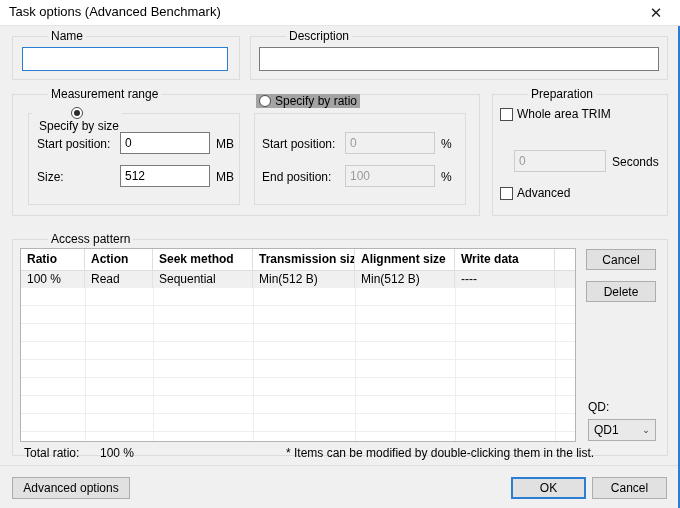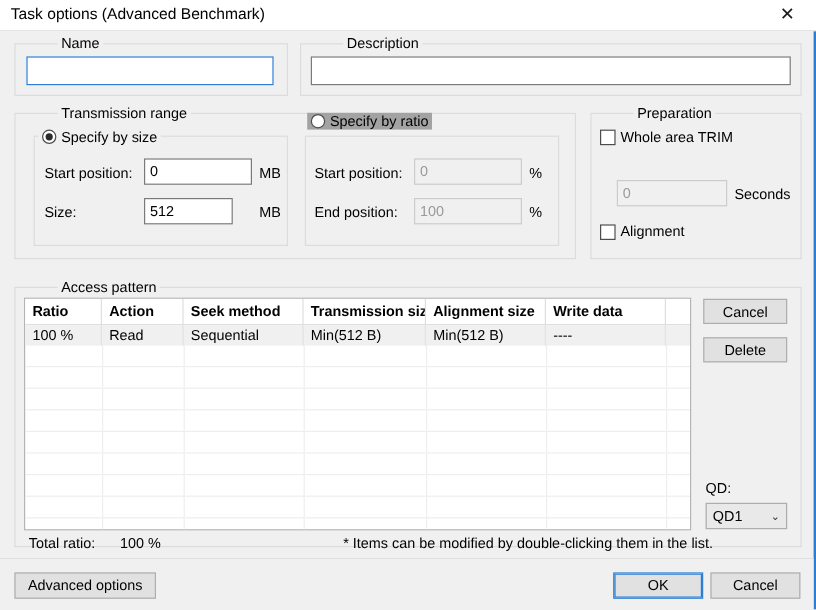--- a/index.html
+++ b/index.html
@@ -233,34 +233,34 @@
     <span class="group-label">Name</span>
   </div>
   <input class="tbox focused" style="left: 22px; top: 47px; width: 206px; height: 24px;" value="">
 
   <div class="group" style="left:250px; top:36px; width:418px; height:44px;">
     <span class="group-label">Description</span>
   </div>
   <input class="tbox" style="left: 259px; top: 47px; width: 400px; height: 24px;" value="">
 
   <div class="group" style="left:12px; top:94px; width:468px; height:122px;">
-    <span class="group-label">Transmission range</span>
+    <span class="group-label">Measurement range</span>
   </div>
 
   <div class="group" style="left:28px; top:113px; width:212px; height:92px;"></div>
-  <div class="radio-row" style="left:32px; top:107px; background:#f0f0f0; padding:0 3px;">
+  <div class="radio-row" style="left:32px; top:107px; background:#f0f0f0; padding:0 3px;flex-direction:column;">
     <span class="radio-mark on"></span>
     <span class="rtext">Specify by size</span>
   </div>
   <span class="lbl" style="left:37px; top:137px;">Start position:</span>
   <input class="tbox" style="left: 120px; top: 132px; width: 90px; height: 22px;" value="0">
   <span class="lbl" style="left:216px; top:137px;">MB</span>
 
   <span class="lbl" style="left:37px; top:170px;">Size:</span>
-  <input class="tbox" style="left: 120px; top: 165px; width: 74px; height: 22px;" value="512">
+  <input class="tbox" style="left: 120px; top: 165px; width: 90px; height: 22px;" value="512">
   <span class="lbl" style="left:216px; top:170px;">MB</span>
 
   <div class="group" style="left:254px; top:113px; width:212px; height:92px;"></div>
   <div class="radio-row" style="left:256px; top:94px; background:#a3a3a3; padding:0 3px;">
     <span class="radio-mark"></span>
     <span class="rtext">Specify by ratio</span>
   </div>
   <span class="lbl" style="left:262px; top:137px;">Start position:</span>
   <input class="tbox disabled" style="left: 345px; top: 132px; width: 90px; height: 22px;" disabled="" value="0">
   <span class="lbl" style="left:441px; top:137px;">%</span>
@@ -273,21 +273,21 @@
     <span class="group-label">Preparation</span>
   </div>
   <div class="check-row" style="left:500px; top:107px;">
     <span class="check-mark"></span>
     <span class="ctext">Whole area TRIM</span>
   </div>
   <input class="tbox disabled" style="left: 514px; top: 150px; width: 92px; height: 22px;" disabled="" value="0">
   <span class="lbl" style="left:612px; top:155px;">Seconds</span>
   <div class="check-row" style="left:500px; top:186px;">
     <span class="check-mark"></span>
-    <span class="ctext">Alignment</span>
+    <span class="ctext">Advanced</span>
   </div>
 
   <div class="group" style="left:12px; top:239px; width:656px; height:217px;">
     <span class="group-label">Access pattern</span>
   </div>
 
   <div id="table-wrap">
     <div id="thead">
         <div class="th" style="left: 0px; width: 64px;">Ratio</div>
         <div class="th" style="left: 64px; width: 68px;">Action</div>

